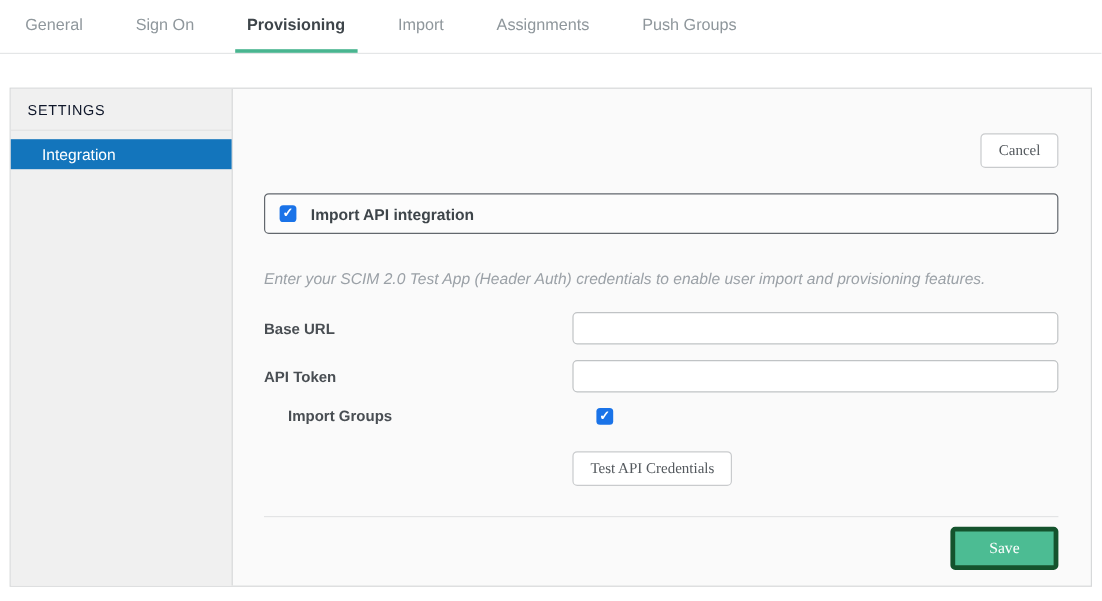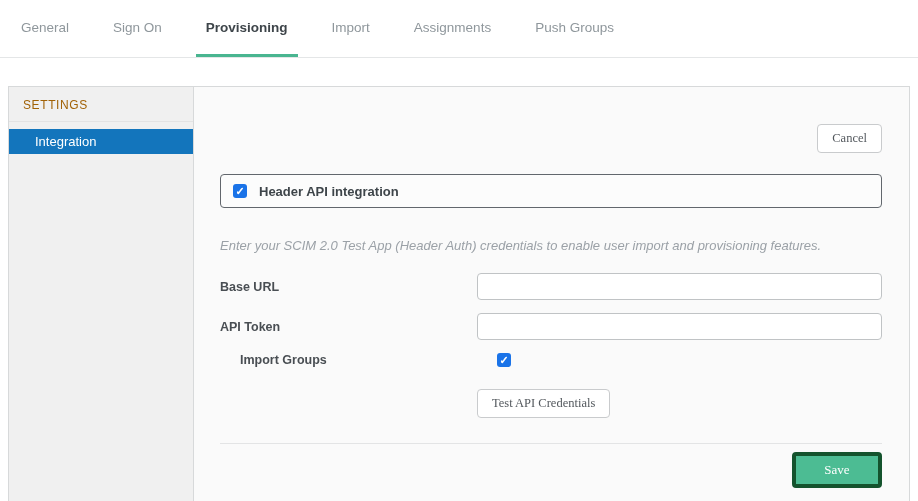--- a/index.html
+++ b/index.html
@@ -1,33 +1,33 @@
 <!DOCTYPE html>
 <html><head>
 <meta charset="utf-8">
 <style>
   * { margin:0; padding:0; box-sizing:border-box; }
   html,body { width:918px; height:501px; background:#ffffff;
     font-family:"Liberation Sans", sans-serif; color:#46494d; overflow:hidden; }
 
   
-  .tabbar { height:58px; border-bottom:1px solid #e4e6e7; display:flex;
+  .tabbar { height:45px; border-bottom:1px solid #e4e6e7; display:flex;
     align-items:stretch; padding-left:11px; background:#fff; }
   .tab { display:flex; align-items:center; padding:0 10px; margin-right:24px;
     font-size:13.5px; color:#8f979c; border-bottom:3px solid transparent;
     cursor:pointer; white-space:nowrap; }
   .tab.active { color:#3e454a; font-weight:bold; border-bottom-color:#49b590; }
 
   
   .container { margin:28px 8px 0 8px; width:902px; height:416px;
     border:1px solid #d7d9da; background:#fafafa; display:flex; }
 
   .sidebar { width:185px; flex:0 0 185px; background:#f0f0f0;
     border-right:1px solid #d7d9da; }
-  .sidebar-header { padding:11px 14px 9px 14px; font-size:12px; color:#a16207;
+  .sidebar-header { padding:11px 14px 9px 14px; font-size:12px; color:#0f172a;
     letter-spacing:0.6px; border-bottom:1px solid #e3e3e3; }
   .sidebar-item { margin-top:7px; padding:5px 26px; font-size:13px;
     cursor:pointer; color:#46494d; }
   .sidebar-item.active { background:#1375bc; color:#ffffff; }
 
   .main { flex:1; padding:37px 27px 0 26px; }
 
   
   .btn { display:inline-block; background:#ffffff; border:1px solid #c9cbcd;
     border-radius:4px; font-size:12.5px; color:#53585d; padding:6px 14px;
@@ -81,21 +81,21 @@
   </aside>
 
   <section class="main">
 
     <div class="cancel-row">
       <button class="btn">Cancel</button>
     </div>
 
     <div class="enable-box">
       <span class="checkbox">✓</span>
-      <span class="enable-label">Header API integration</span>
+      <span class="enable-label">Import API integration</span>
     </div>
 
     <p class="desc">Enter your SCIM 2.0 Test App (Header Auth) credentials to enable user import and provisioning features.</p>
 
     <div class="form">
       <div class="form-row">
         <span class="form-label">Base URL</span>
         <input class="text-input" type="text" value="" style="">
       </div>
 

